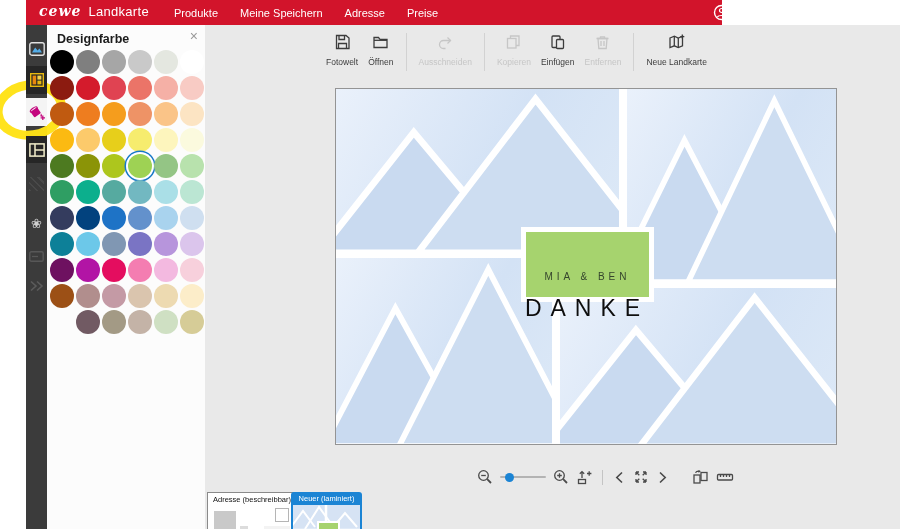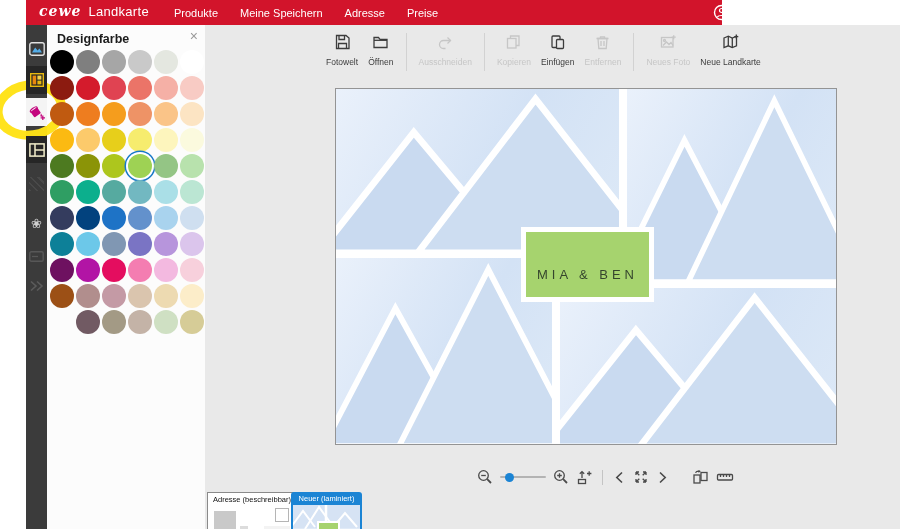--- a/index.html
+++ b/index.html
@@ -57,21 +57,21 @@
   .card{position:absolute;left:130px;top:63px;width:500px;height:355px;background:#ffffff;border:1px solid #949494;overflow:hidden;}
   .quad{position:absolute;background:linear-gradient(120deg,#eaf1fb 0%,#d3e2f5 55%,#dde9f7 100%);overflow:hidden;}
   .quad svg{display:block;}
   .q1{left:0;top:0;width:283px;height:161px;}
   .q2{left:291px;top:0;width:209px;height:191px;}
   .q3{left:0;top:169px;width:216px;height:186px;}
   .q4{left:224px;top:199px;width:276px;height:156px;}
   .green-frame{position:absolute;left:185px;top:138px;width:133px;height:75px;background:#ffffff;}
   .green-fill{position:absolute;left:5px;top:5px;right:5px;bottom:5px;background:#a6d36e;
               display:flex;justify-content:center;align-items:flex-end;padding-bottom:15px;box-sizing:border-box;}
-  .names{font-size:13px;letter-spacing:4px;color:#35452d;white-space:nowrap;}
+  .names{font-size:10px;letter-spacing:4px;color:#35452d;white-space:nowrap;}
   .danke{position:absolute;left:151px;top:206px;width:200px;text-align:center;
          font-size:23px;font-weight:500;letter-spacing:9px;color:#0e0e0e;white-space:nowrap;}
 
   
   .bctrl{position:absolute;left:272px;top:442px;height:20px;display:flex;align-items:center;gap:7px;color:#4a4a4a;}
   .ctrl-ic{display:flex;align-items:center;}
   .ctrl-ic svg{stroke:currentColor;fill:none;stroke-width:1.3;}
   .vsep{width:1px;height:15px;background:#c4c4c4;margin:0 3px;}
   .spacer{width:9px;}
   .slider{position:relative;width:46px;height:2px;background:#b3b3b3;border-radius:1px;}
@@ -298,29 +298,20 @@
         </div>
         <div class="tb-btn disabled">
           <span><svg width="19" height="18" viewBox="0 0 18 18">
               <path d="M4.5 5.5 h9 l-.8 10 h-7.4 Z"></path>
               <path d="M3 5.5 h12 M7 5.5 V3.8 h4 v1.7"></path>
               <path d="M7.5 8 v5 M10.5 8 v5"></path>
             </svg></span>
           <span class="tb-label">Entfernen</span>
         </div>
         <div class="tb-sep"></div>
-        <div class="tb-btn disabled">
-          <span><svg width="19" height="18" viewBox="0 0 18 18">
-              <rect x="2" y="4.5" width="11.5" height="9.5"></rect>
-              <circle cx="5" cy="7.5" r="1"></circle>
-              <path d="M3.5 12.5 L7 9 l2.5 2.5 L11.5 9.5 l2 3"></path>
-              <path d="M14.2 2.2 v4 M12.2 4.2 h4"></path>
-            </svg></span>
-          <span class="tb-label">Neues Foto</span>
-        </div>
         <div class="tb-btn">
           <span><svg width="19" height="18" viewBox="0 0 18 18">
               <path d="M2.5 5 L6.8 3.2 l4 1.8 L15 3.2 V12.8 L10.8 14.6 l-4-1.8 L2.5 14.6 Z"></path>
               <path d="M6.8 3.2 V12.8 M10.8 5 V14.6"></path>
               <path d="M14.8 1.6 v4 M12.8 3.6 h4"></path>
             </svg></span>
           <span class="tb-label">Neue Landkarte</span>
         </div>
       </div>
 
@@ -347,20 +338,21 @@
           <svg viewBox="0 0 200 130" preserveAspectRatio="none" width="100%" height="100%">
             <polygon points="-12,132 55,35 126,132" fill="#c9daf0" stroke="#ffffff" stroke-width="5"></polygon>
             <polygon points="58,132 141,8 226,132" fill="#cdddf1" stroke="#ffffff" stroke-width="5"></polygon>
           </svg>
         </div>
       <div class="green-frame">
         <div class="green-fill" style="background: rgb(166, 211, 110);">
           <span class="names">MIA &amp; BEN</span>
         </div>
       </div>
+      <div class="danke">DANKE</div>
     </div>
 
     <div class="bctrl">
         <span class="ctrl-ic">
           <svg width="16" height="16" viewBox="0 0 16 16">
             <circle cx="6.5" cy="6.5" r="4.8"></circle>
             <path d="M4.2 6.5 h4.6"></path>
             <path d="M10.2 10.2 L14 14" stroke-width="1.8"></path>
           </svg>
         </span>

